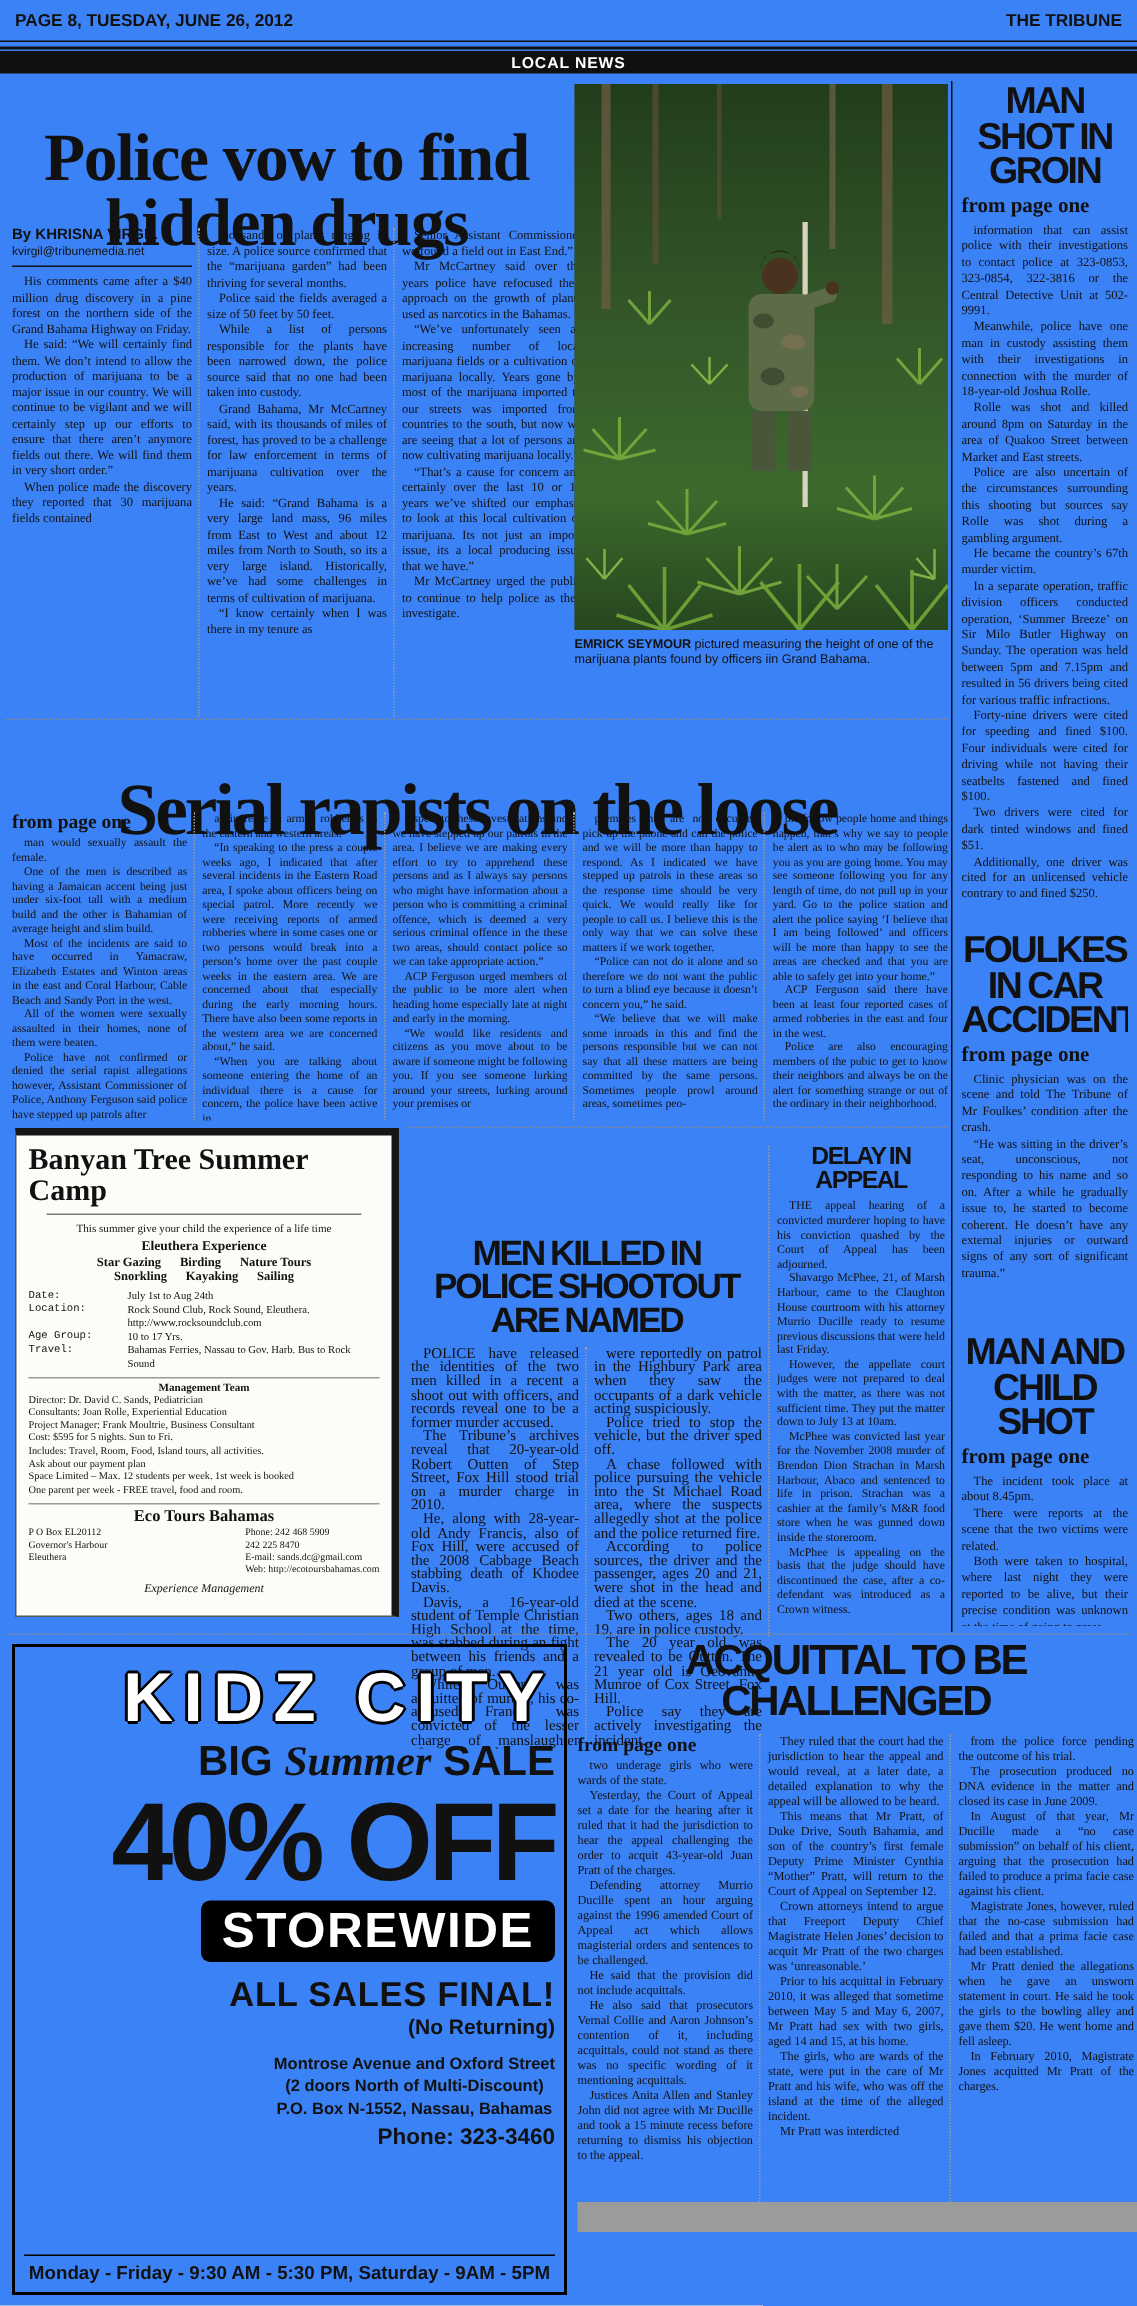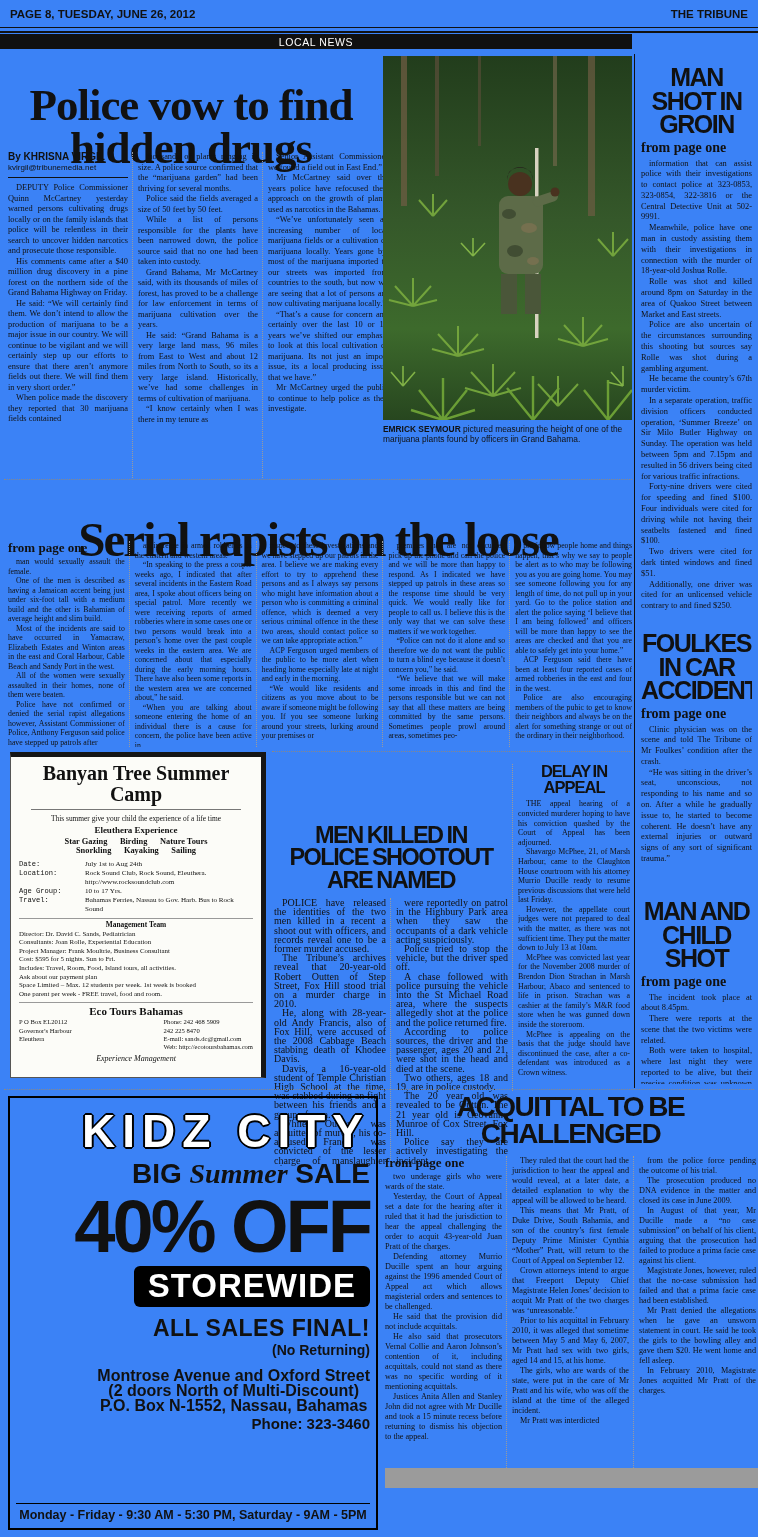--- a/index.html
+++ b/index.html
@@ -4,22 +4,22 @@
 <style>
   html,body{margin:0;padding:0;background:#e8e8e4;}
   .page{position:relative;width:758px;height:1537px;background:#3b82f6;color:#111;
         font-family:"Liberation Serif",serif;overflow:hidden;margin:0 auto;}
   
   .masthead{position:absolute;left:0;top:8px;width:758px;box-sizing:border-box;
             padding:0 10px;display:flex;justify-content:space-between;
             font-family:"Liberation Sans",sans-serif;font-weight:bold;font-size:11.5px;}
   .mast-rule{position:absolute;left:0;top:27px;width:758px;height:3px;
              border-top:1px solid #111;border-bottom:2px solid #111;}
-  .news-banner{position:absolute;left:0;top:34px;width:632px;height:15px;background:#101010;
-               color:#fff;font-family:"Liberation Sans",sans-serif;font-weight:normal;
+  .news-banner{position:absolute;left:0;top:34px;width:758px;height:15px;background:#101010;
+               color:#fff;font-family:"Liberation Sans",sans-serif;font-weight:bold;
                font-size:10.5px;display:flex;align-items:center;justify-content:center;
                letter-spacing:.6px;}
   
   .lead-headline{position:absolute;left:2px;top:54px;width:378px;text-align:center;
                  font-size:45px;line-height:.96;font-weight:bold;letter-spacing:-1px;}
   .lead-cols{position:absolute;left:8px;top:152px;width:380px;height:326px;display:flex;}
   .col{flex:1;overflow:hidden;}
   .col + .col{border-left:1px dotted #9a9a9a;margin-left:4px;padding-left:5px;}
   .body-col{font-size:8.4px;line-height:10.5px;text-align:justify;}
   .para{margin:0;text-indent:8px;}
@@ -30,40 +30,40 @@
   
   .photo{position:absolute;left:383px;top:56px;width:249px;height:364px;background:#27461f;}
   .caption{position:absolute;left:383px;top:424px;width:249px;
            font-family:"Liberation Sans",sans-serif;font-size:8.4px;line-height:10px;}
   .caption b{font-weight:bold;}
   
   .rail{position:absolute;left:634px;top:54px;width:118px;height:1034px;
         border-left:1px solid #111;padding-left:6px;box-sizing:border-box;}
   .rail-sec{overflow:hidden;}
   .rail-head{font-family:"Liberation Sans",sans-serif;font-weight:bold;font-size:25px;
-             line-height:.94;text-align:center;letter-spacing:-1.5px;word-spacing:-1px;margin:12px 0 4px;}
+             line-height:.94;text-align:center;letter-spacing:-1.5px;word-spacing:-1px;margin:2px 0 4px;}
   .kicker{font-weight:bold;font-size:14px;line-height:1;margin:4px 0 4px;}
   .rail-body{font-size:8.4px;line-height:10.8px;text-align:justify;}
   .sec-manshot{height:566px;}
   .sec-foulkes{height:268px;}
   .sec-manchild{height:196px;}
   
   .dotted-h{border-top:1px dotted #888;position:absolute;height:0;}
   .serial-headline{position:absolute;left:0;top:482px;width:636px;text-align:center;
                    font-size:49px;font-weight:bold;letter-spacing:-2px;line-height:1;
                    white-space:nowrap;}
   .serial-cols{position:absolute;left:8px;top:541px;width:624px;height:206px;display:flex;}
   .serial-cols .body-col{font-size:7.8px;line-height:9.5px;}
   .serial-cols .kicker{font-size:13px;margin:0 0 3px;}
   
   .banyan{position:absolute;left:10px;top:752px;width:256px;height:326px;box-sizing:border-box;
           border-top:5px solid #161616;border-right:5px solid #161616;
           border-left:1px solid #555;border-bottom:1px solid #555;
           background:#fcfcf8;padding:6px 8px;overflow:hidden;}
-  .banyan-title{text-align:center;font-size:20px;font-weight:bold;line-height:1.05;}
+  .banyan-title{font-size:20px;font-weight:bold;line-height:1.05;}
   .banyan-rule{border-top:1px solid #777;margin:4px 12px;}
   .banyan-tag{text-align:center;font-size:7.4px;}
   .banyan-sub{text-align:center;font-size:9px;font-weight:bold;margin:2px 0;}
   .banyan-act{text-align:center;font-size:8.4px;font-weight:bold;white-space:pre;}
   .ad-rows{margin-top:5px;}
   .ad-row{display:flex;font-size:7.1px;line-height:9px;}
   .ad-row .l{width:66px;flex:none;font-family:Liberation Mono, monospace;}
   .ad-row .v{flex:1;}
   .mgmt{margin-top:4px;border-top:1px solid #999;padding-top:2px;}
   .mgmt .para{font-size:6.9px;line-height:8.6px;text-indent:0;text-align:left;}
@@ -92,21 +92,21 @@
   .kidz-title{font-size:46px;font-weight:bold;letter-spacing:7px;color:#fff;line-height:1;
               text-shadow:-2px 0 #000,2px 0 #000,0 -2px #000,0 2px #000,
                           -1px -1px #000,1px 1px #000,-1px 1px #000,1px -1px #000;}
   .kidz-sale{margin-top:4px;font-size:28px;font-weight:bold;}
   .kidz-sale .script{font-family:"Liberation Serif",serif;font-style:italic;}
   .kidz-off{font-size:74px;font-weight:bold;letter-spacing:-3px;line-height:.95;margin-top:2px;}
   .kidz-storewide{background:#000;color:#fff;font-weight:bold;font-size:33px;line-height:1.1;
                   padding:2px 14px;border-radius:6px;margin-top:4px;letter-spacing:1px;}
   .kidz-final{font-size:23px;font-weight:bold;margin-top:8px;letter-spacing:.5px;}
   .kidz-noreturn{font-size:14px;font-weight:bold;}
-  .kidz-addr{margin-top:10px;font-weight:bold;font-size:16px;line-height:15px;}
+  .kidz-addr{margin-top:10px;font-weight:bold;font-size:11px;line-height:15px;}
   .kidz-phone{font-weight:bold;font-size:15px;margin-top:2px;}
   .kidz-hours{margin-top:auto;font-weight:bold;font-size:12.5px;border-top:1px solid #000;
               width:100%;padding-top:4px;}
   
   .acquittal{position:absolute;left:385px;top:1094px;width:371px;}
   .acquittal .sec-headline{font-size:28px;}
   .acq-cols{display:flex;margin-top:9px;height:322px;}
   .acq-cols .body-col{font-size:8.2px;line-height:10px;}
   .acq-cols .kicker{font-size:13px;margin:0 0 3px;}
   .gray-bar{position:absolute;left:385px;top:1468px;width:373px;height:20px;background:#9b9b9b;}
@@ -125,21 +125,20 @@
 
   <h1 class="lead-headline">Police vow to find hidden drugs</h1>
 
   <div class="lead-cols">
     <div class="col body-col">
       <div class="byline">
         <span class="name">By KHRISNA VIRGIL</span>
         <span class="email">kvirgil@tribunemedia.net</span>
       </div>
       <div>
-          <p class="para">DEPUTY Police Commissioner Quinn McCartney yesterday warned persons cultivating drugs locally or on the family islands that police will be relentless in their search to uncover hidden narcotics and prosecute those responsible.</p>
           <p class="para">His comments came after a $40 million drug discovery in a pine forest on the northern side of the Grand Bahama Highway on Friday.</p>
           <p class="para">He said: “We will certainly find them. We don’t intend to allow the production of marijuana to be a major issue in our country. We will continue to be vigilant and we will certainly step up our efforts to ensure that there aren’t anymore fields out there. We will find them in very short order.”</p>
           <p class="para">When police made the discovery they reported that 30 marijuana fields contained</p>
         </div>
     </div>
     <div class="col body-col">
         <p class="para">thousands of plants ranging in size. A police source confirmed that the “marijuana garden” had been thriving for several months.</p>
         <p class="para">Police said the fields averaged a size of 50 feet by 50 feet.</p>
         <p class="para">While a list of persons responsible for the plants have been narrowed down, the police source said that no one had been taken into custody.</p>
         <p class="para">Grand Bahama, Mr McCartney said, with its thousands of miles of forest, has proved to be a challenge for law enforcement in terms of marijuana cultivation over the years.</p>

